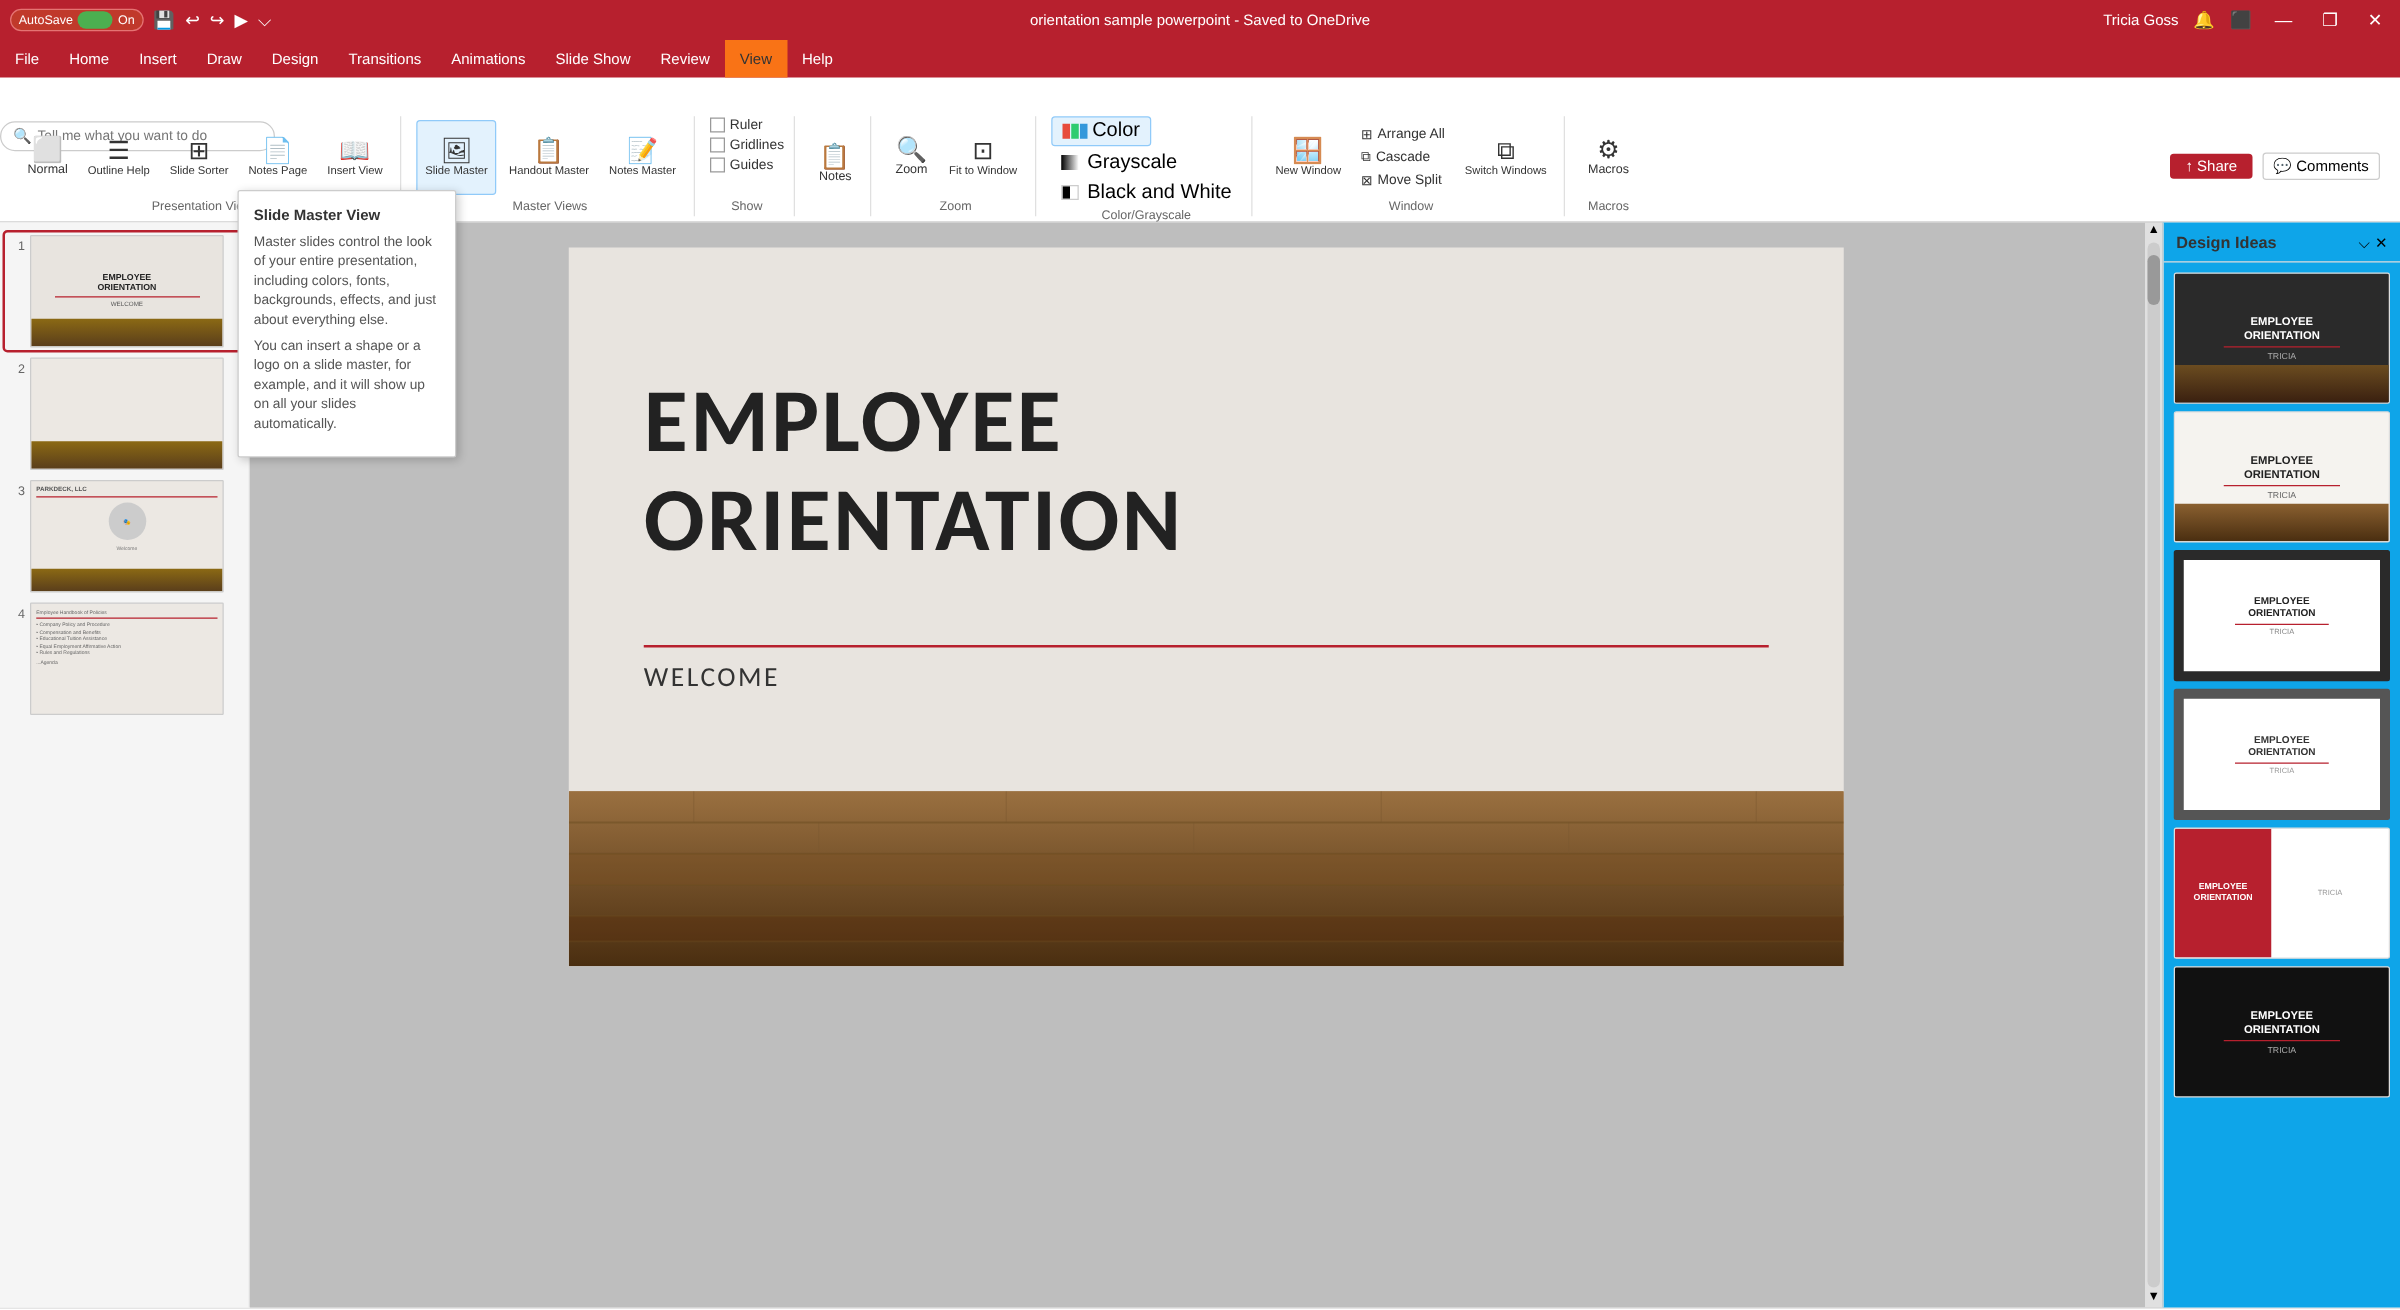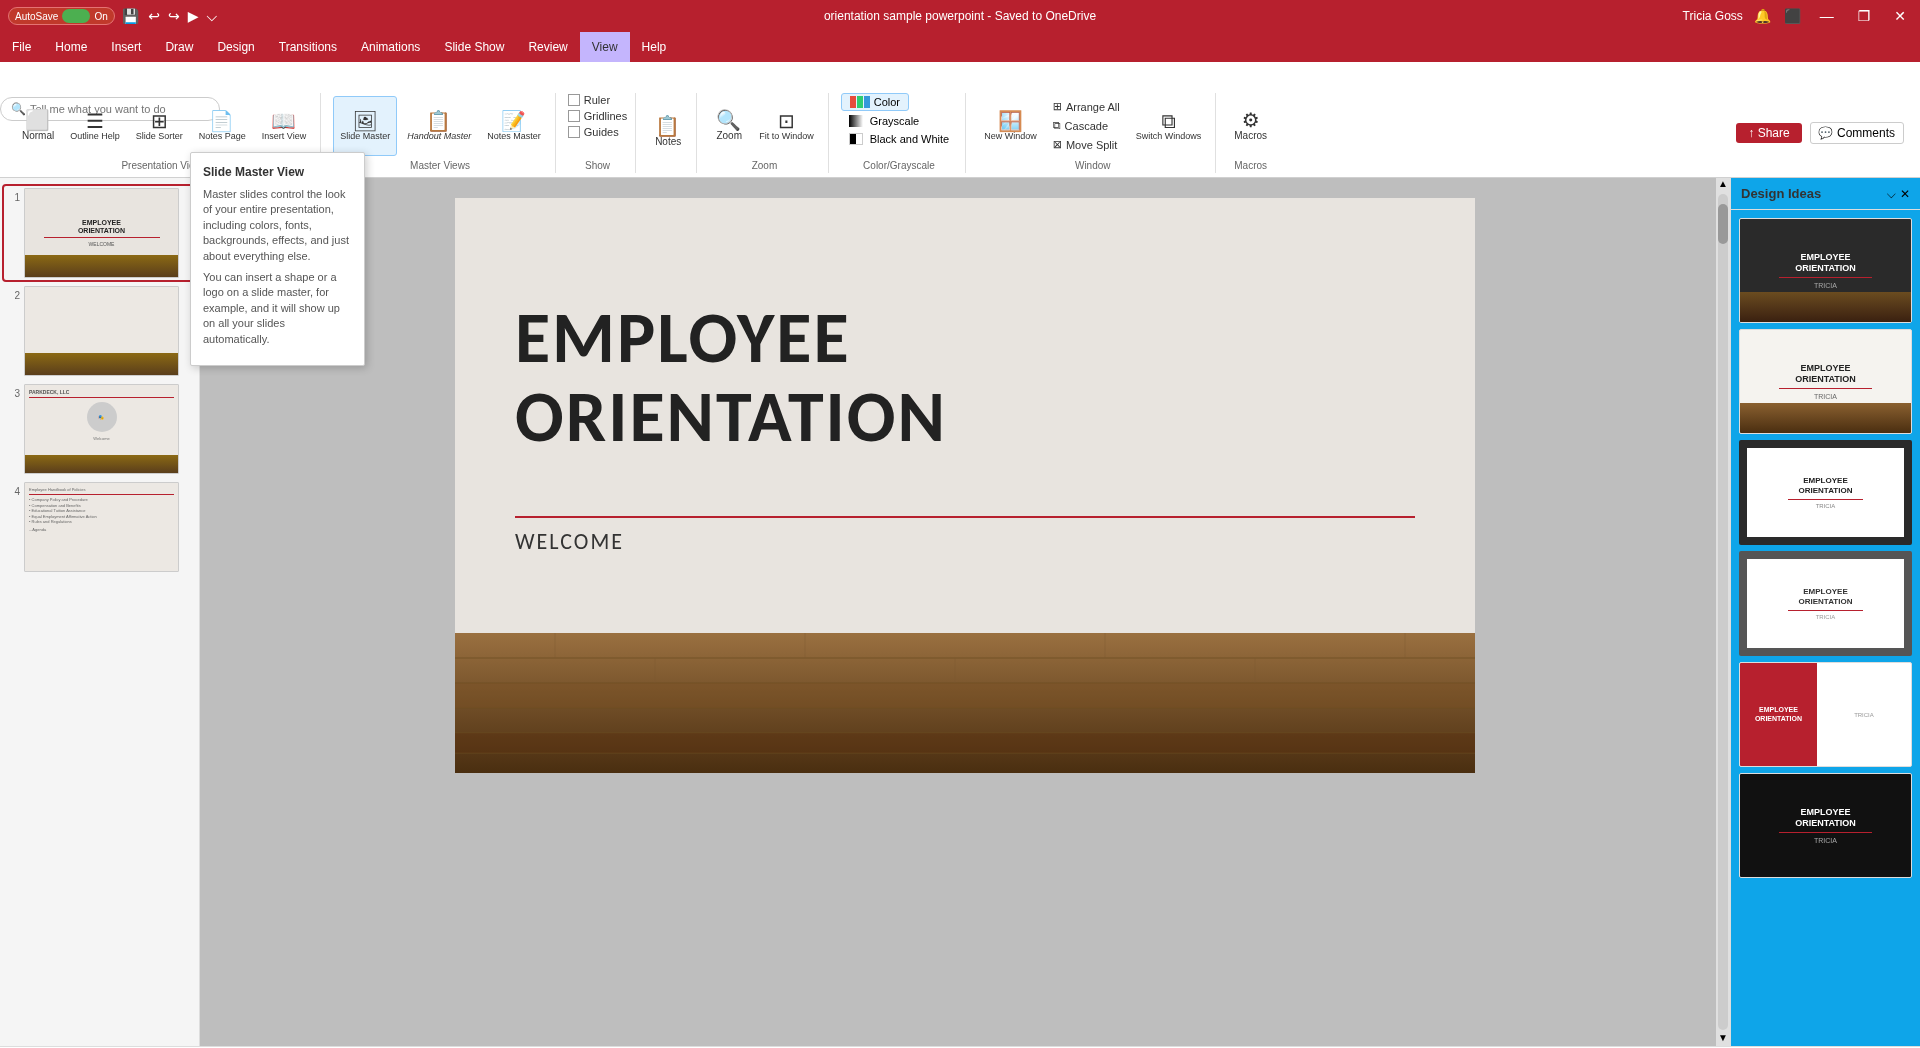--- a/index.html
+++ b/index.html
@@ -19,34 +19,34 @@
     #title-bar .center { position: absolute; left: 50%; transform: translateX(-50%); font-size: 12px; color: white; }
     #title-bar .right { display: flex; align-items: center; gap: 12px; margin-left: auto; }
     .autosave-badge { background: #c0392b; border: 1px solid #e57373; border-radius: 10px; padding: 1px 6px; font-size: 10px; display: flex; align-items: center; gap: 4px; }
     .autosave-toggle { background: #4caf50; border-radius: 8px; width: 28px; height: 14px; display: inline-block; position: relative; }
     .title-btn { color: white; background: none; border: none; font-size: 14px; cursor: pointer; padding: 2px 6px; }
 
     
     #ribbon { background: #fff; border-bottom: 1px solid #d0d0d0; }
     #ribbon-tabs { background: #b7202e; display: flex; height: 30px; }
     .ribbon-tab { color: white; padding: 6px 12px; font-size: 12px; cursor: pointer; display: flex; align-items: center; }
-    .ribbon-tab.active { background: #c4b5fd; color: #333; }
+    .ribbon-tab.active { background: #f97316; color: #333; }
     #ribbon-content { display: flex; align-items: stretch; padding: 4px 8px; gap: 4px; height: 88px; }
     .ribbon-group { display: flex; flex-direction: column; align-items: center; border-right: 1px solid #e0e0e0; padding: 0 8px; position: relative; }
     .ribbon-group-label { font-size: 10px; color: #666; margin-top: auto; padding-top: 2px; padding-bottom: 2px; }
     .ribbon-items { display: flex; align-items: center; gap: 4px; flex: 1; }
     .ribbon-btn { display: flex; flex-direction: column; align-items: center; justify-content: center; padding: 4px 6px; cursor: pointer; border-radius: 3px; border: none; background: none; font-size: 10px; color: #333; min-width: 40px; height: 60px; }
     .ribbon-btn.highlighted { background: #e3f2fd; border: 1px solid #90caf9; }
     .ribbon-icon { font-size: 20px; line-height: 1; }
     .ribbon-btn-sm { display: flex; align-items: center; gap: 4px; padding: 2px 6px; cursor: pointer; border-radius: 3px; border: none; background: none; font-size: 11px; color: #333; width: 100%; }
     .checkbox-row { display: flex; align-items: center; gap: 4px; font-size: 11px; color: #333; padding: 1px 0; }
     .checkbox-box { width: 12px; height: 12px; border: 1px solid #999; display: inline-block; }
 
     
-    .color-btn { display: flex; align-items: center; gap: 4px; padding: 2px 8px; border-radius: 3px; cursor: pointer; border: none; background: none; font-size: 11px; }
+    .color-btn { display: flex; align-items: center; gap: 4px; padding: 2px 8px; border-radius: 3px; cursor: pointer; border: none; background: none; font-size: 16px; }
     .color-btn.active { background: #e3f2fd; border: 1px solid #90caf9; }
 
     
     #search-bar { position: absolute; top: 32px; right: 340px; display: flex; align-items: center; background: white; border: 1px solid #ccc; border-radius: 12px; padding: 2px 10px; width: 220px; height: 24px; margin-top: 3px; }
     #search-bar input { border: none; outline: none; font-size: 11px; width: 100%; }
     .share-btn { background: #b7202e; color: white; border: none; border-radius: 3px; padding: 3px 12px; font-size: 12px; cursor: pointer; }
     .comments-btn { background: none; border: 1px solid #ccc; border-radius: 3px; padding: 3px 8px; font-size: 12px; cursor: pointer; }
 
     
     #main { display: flex; height: calc(1048px - 32px - 120px); }
@@ -167,21 +167,21 @@
     </div>
 
     <div class="ribbon-group">
       <div class="ribbon-items">
         <div class="ribbon-btn highlighted">
           <span class="ribbon-icon">🖼</span>
           <span style="font-size:9px;">Slide Master</span>
         </div>
         <div class="ribbon-btn">
           <span class="ribbon-icon">📋</span>
-          <span style="font-size:9px;text-align:center;font-style:italic;">Handout Master</span>
+          <span style="font-size:9px;text-align:center;">Handout Master</span>
         </div>
         <div class="ribbon-btn">
           <span class="ribbon-icon">📝</span>
           <span style="font-size:9px;text-align:center;">Notes Master</span>
         </div>
       </div>
       <span class="ribbon-group-label">Master Views</span>
     </div>
 
     <div class="ribbon-group">

